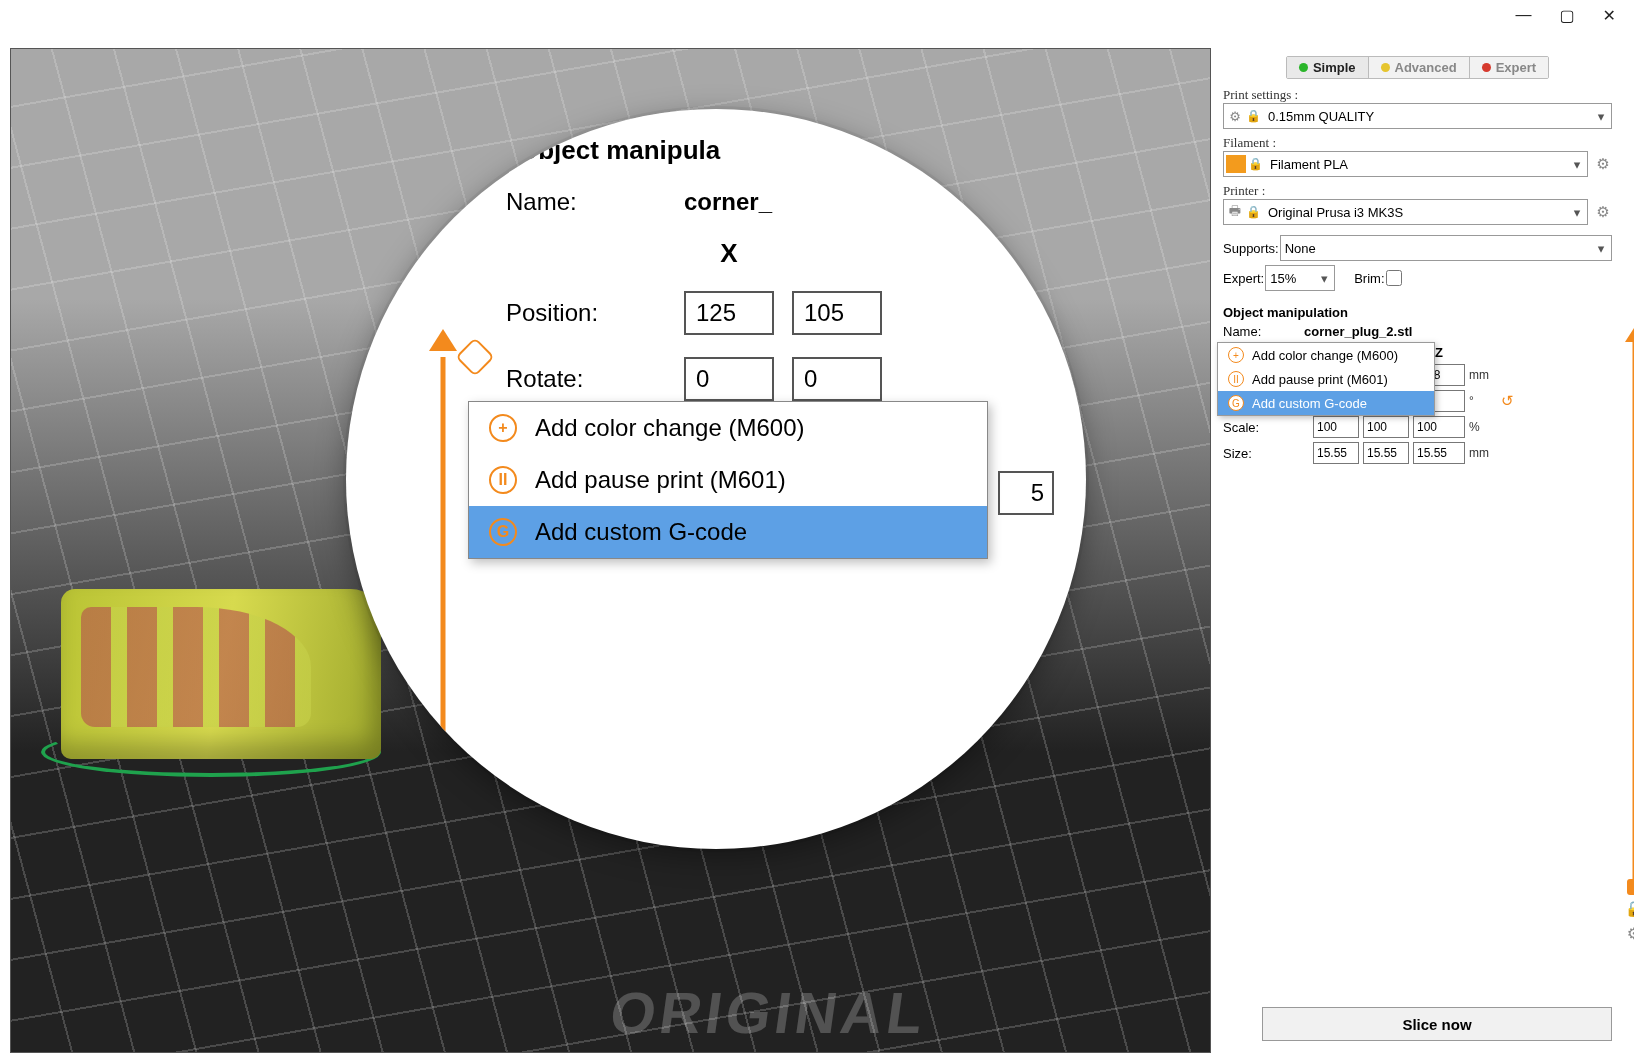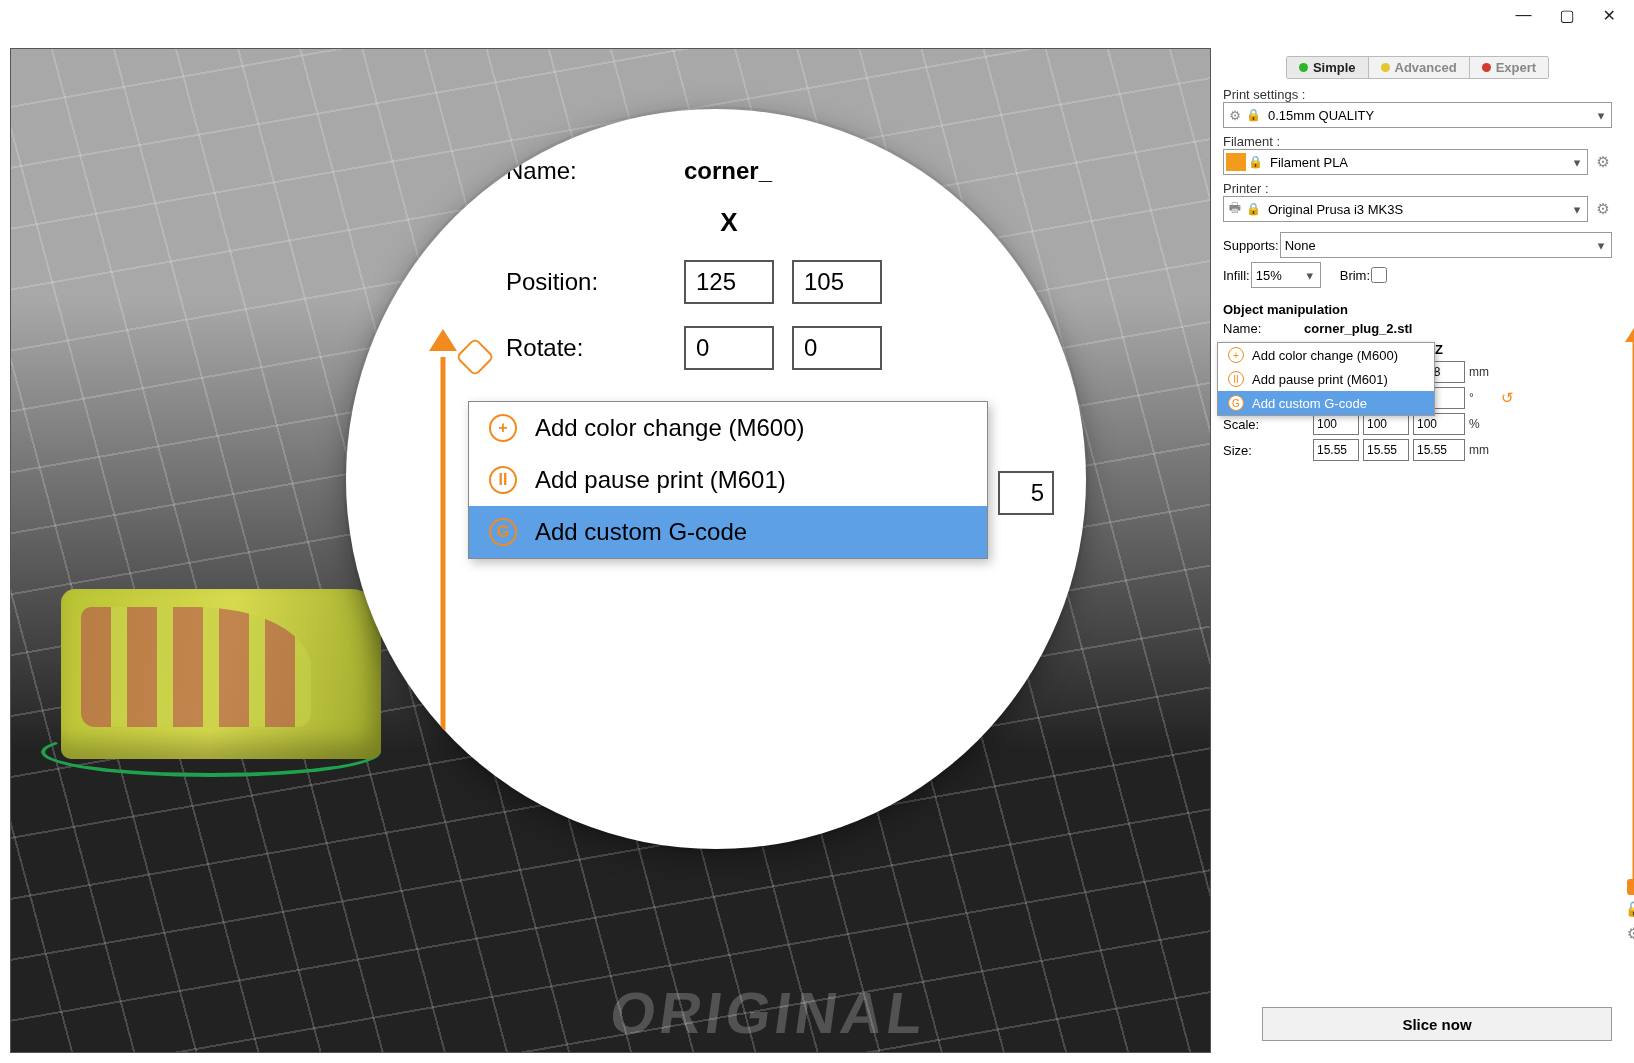--- a/index.html
+++ b/index.html
@@ -37,21 +37,21 @@
 
 
 .mode-tabs { display:flex; border:1px solid #bbb; border-radius:2px; overflow:hidden; width:fit-content; margin:0 auto 8px auto; }
 .mode-tabs .tab { padding:3px 12px; font-size:13px; display:flex; align-items:center; gap:5px; border-right:1px solid #bbb; background:#f2f2f2; color:#888;font-weight:bold; }
 .mode-tabs .tab:last-child { border-right:none; }
 .mode-tabs .tab.active { background:#e9e9e9; color:#222; font-weight:600; }
 .dot { width:9px; height:9px; border-radius:50%; display:inline-block; }
 .dot.g{background:#2ab52a}.dot.y{background:#e6c52e}.dot.r{background:#d63a2e}
 
 
-.label { font-size:13px; color:#333; margin-top:6px; }
+.label { font-size:13px; color:#333; margin-top:6px;font-family:Liberation Serif, serif; }
 .combo { display:flex; align-items:center; border:1px solid #999; height:26px; font-size:13px; background:#fff; }
 .combo .ico { width:22px; display:flex; align-items:center; justify-content:center; color:#888; }
 .combo .lock-i { width:18px; color:#888; font-size:12px; }
 .combo .txt { flex:1; padding:0 4px; }
 .combo .chev { width:20px; text-align:center; color:#555; }
 .row { display:flex; align-items:center; gap:6px; }
 .row .combo { flex:1; }
 .gear-o { color:#888; font-size:15px; width:18px; text-align:center; }
 
 .pair { display:flex; align-items:center; gap:1px; margin-top:4px; font-size:13px; }
@@ -112,20 +112,21 @@
     <div class="bed-text">ORIGINAL</div>
 
     <div class="model">
       <div class="skirt"></div>
       <div class="body"></div>
       <div class="front"></div>
     </div>
 
     <div class="mag">
       <div class="mag-inner">
+        <div class="section-title">Object manipula</div>
         <div class="row2">
           <div class="lab">Name:</div>
           <div style="font-weight:700">corner_</div>
         </div>
         <div class="row2" style="margin-left:178px">
           <div class="axis">X</div>
         </div>
         <div class="row2">
           <div class="lab">Position:</div>
           <div class="val">125</div>
@@ -215,21 +216,21 @@
     </div>
 
     <div class="pair" style="margin-top:10px">
       <span>Supports:</span>
       <div class="combo" style="flex:1">
         <span class="txt">None</span>
         <span class="chev">▾</span>
       </div>
     </div>
     <div class="pair">
-      <span>Infill:</span>
+      <span>Expert:</span>
       <div class="combo" style="width:70px">
         <span class="txt">15%</span>
         <span class="chev">▾</span>
       </div>
       <span style="margin-left:18px">Brim:</span>
       <input type="checkbox" style="">
     </div>
 
     <div class="group">
       <div class="title">Object manipulation</div>

